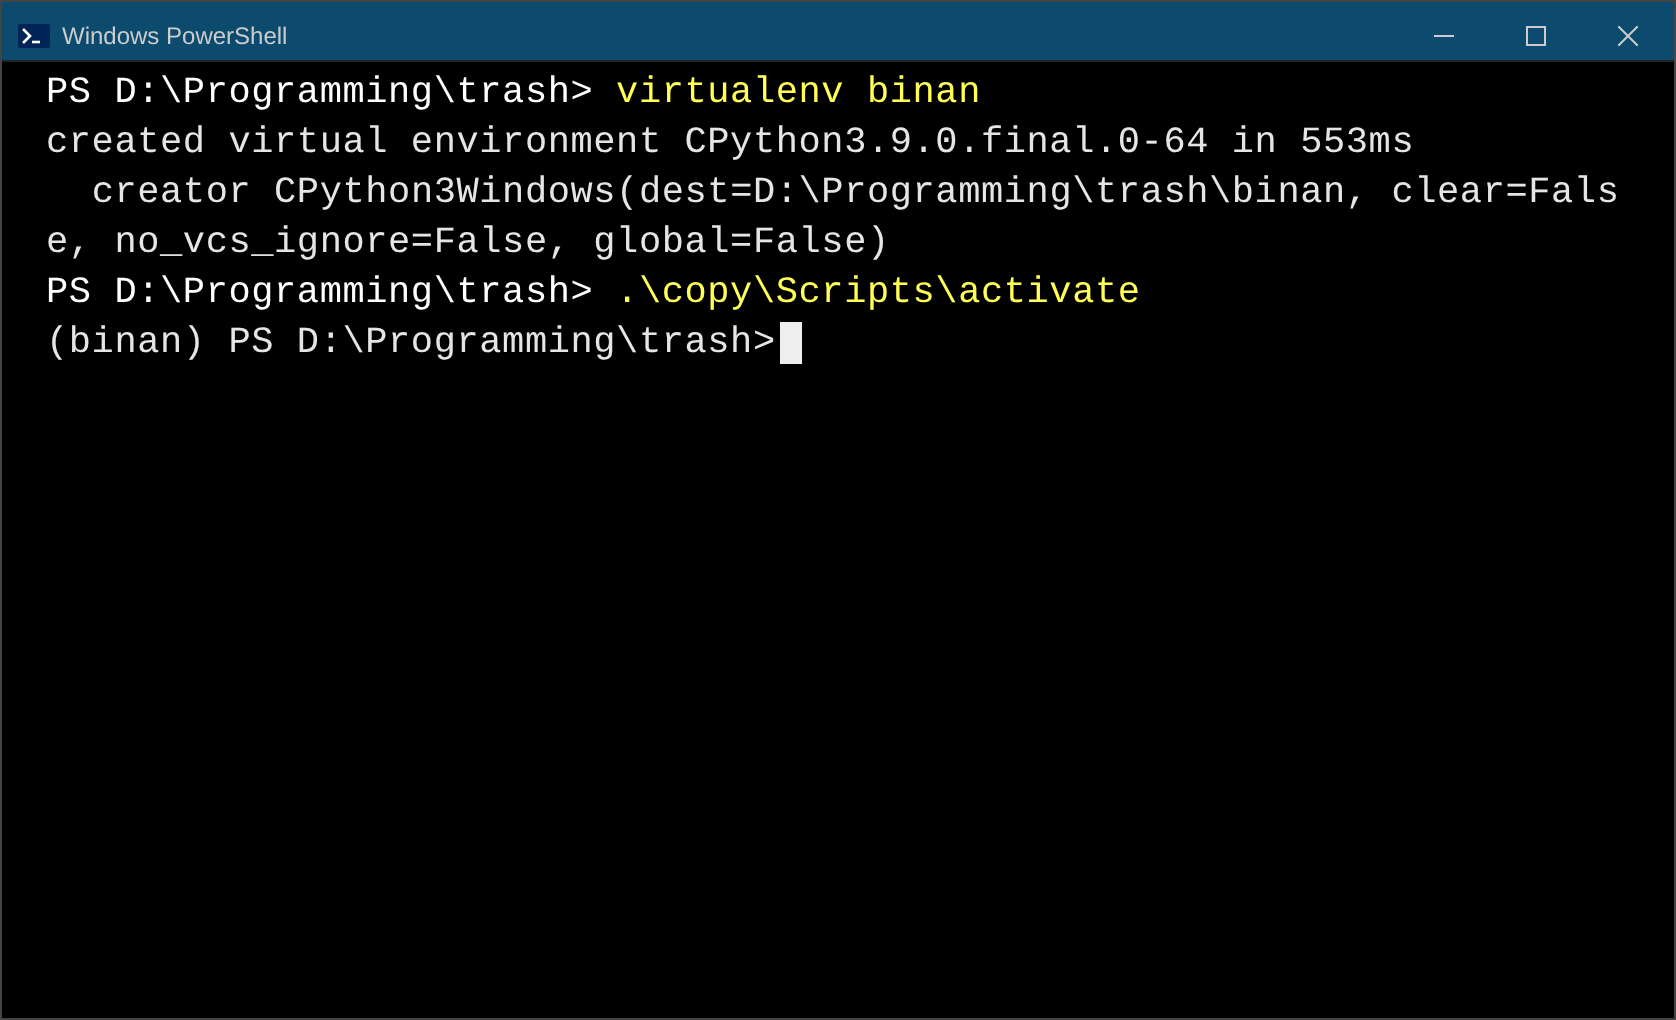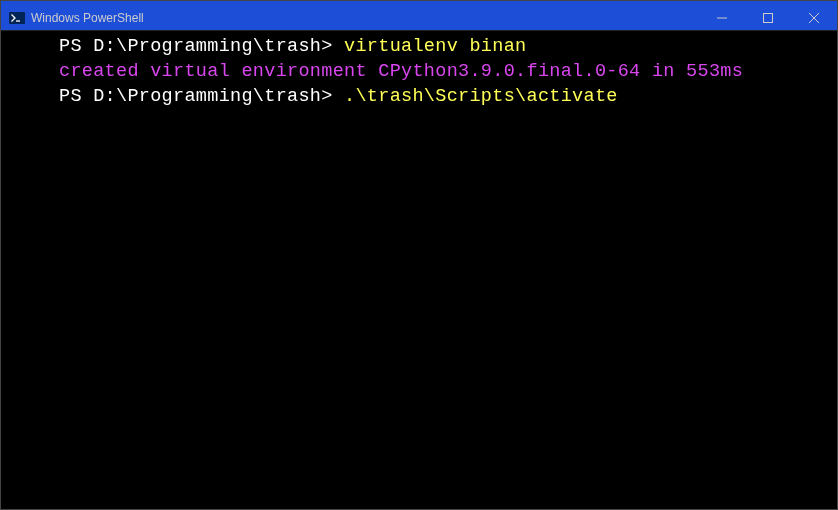--- a/index.html
+++ b/index.html
@@ -10,21 +10,21 @@
     body {
       width: 838px;
       height: 510px;
       background: #000;
       font-family: Consolas, 'Courier New', monospace;
       overflow: hidden;
       border: 1px solid #444;
     }
     .titlebar {
       height: 30px;
-      background: #1d4ed8;
+      background: #0c4a6e;
       display: flex;
       align-items: center;
       justify-content: space-between;
       padding: 5px 0 0 8px;
       color: #ccc;
       font-family: 'Segoe UI', Tahoma, sans-serif;
       font-size: 12px;
       border-bottom: 1px solid #222;
     }
     .titlebar-left {
@@ -56,29 +56,28 @@
       width: 10px;
       height: 10px;
     }
     .terminal {
       padding: 4px 22px;
       font-size: 18.5px;
       line-height: 1.35;
       height: calc(100% - 30px);
       overflow: hidden;
       letter-spacing: 0.3px;
-      margin-left: 36px;
     }
     .term-line {
       white-space: pre-wrap;
       word-break: break-all;
     }
     .prompt { color: #ffffff; }
     .command { color: #ffff55; }
-    .output { color: #d946ef; }
+    .output { color: #e5e5e5; }
     .cursor {
       display: inline-block;
       width: 11px;
       height: 21px;
       background: #eee;
       vertical-align: text-bottom;
       margin-left: 2px;
     }
   </style>
 </head>
@@ -111,14 +110,16 @@
           <line x1="0" y1="0" x2="10" y2="10" stroke="#ccc" stroke-width="1"></line>
           <line x1="10" y1="0" x2="0" y2="10" stroke="#ccc" stroke-width="1"></line>
         </svg>
     </div>
   </div>
 </div>
 
 <div class="terminal">
   <div class="term-line"><span class="prompt">PS D:\Programming\trash&gt; </span><span class="command">virtualenv binan</span></div>
   <div class="term-line output">created virtual environment CPython3.9.0.final.0-64 in 553ms</div>
-  <div class="term-line"><span class="prompt">PS D:\Programming\trash&gt; </span><span class="command">.\trash\Scripts\activate</span></div>
+  <div class="term-line output">  creator CPython3Windows(dest=D:\Programming\trash\binan, clear=False, no_vcs_ignore=False, global=False)</div>
+  <div class="term-line"><span class="prompt">PS D:\Programming\trash&gt; </span><span class="command">.\copy\Scripts\activate</span></div>
+  <div class="term-line"><span class="output">(binan) PS D:\Programming\trash&gt;</span><span class="cursor"></span></div>
 </div>
 
 </body></html>

